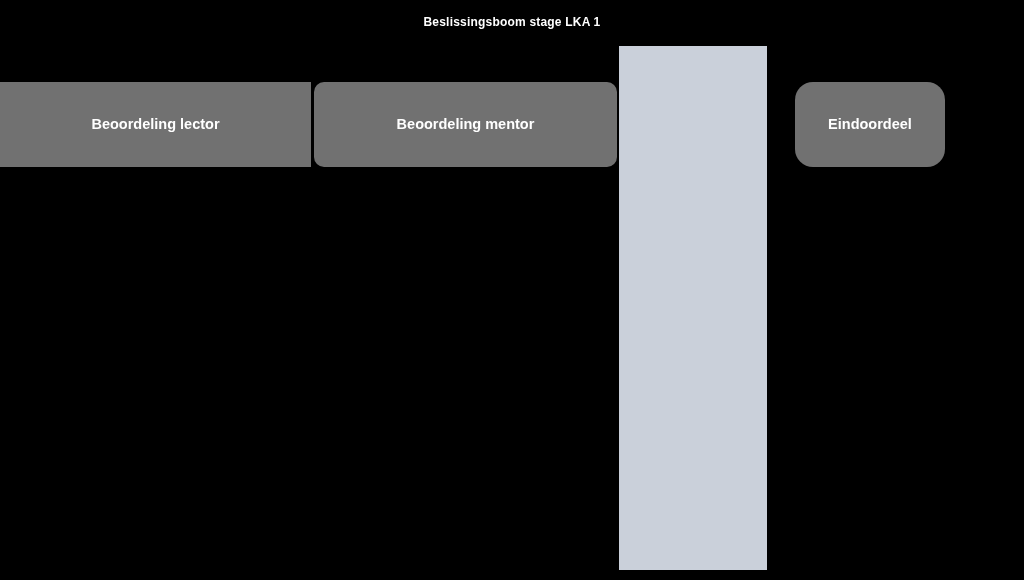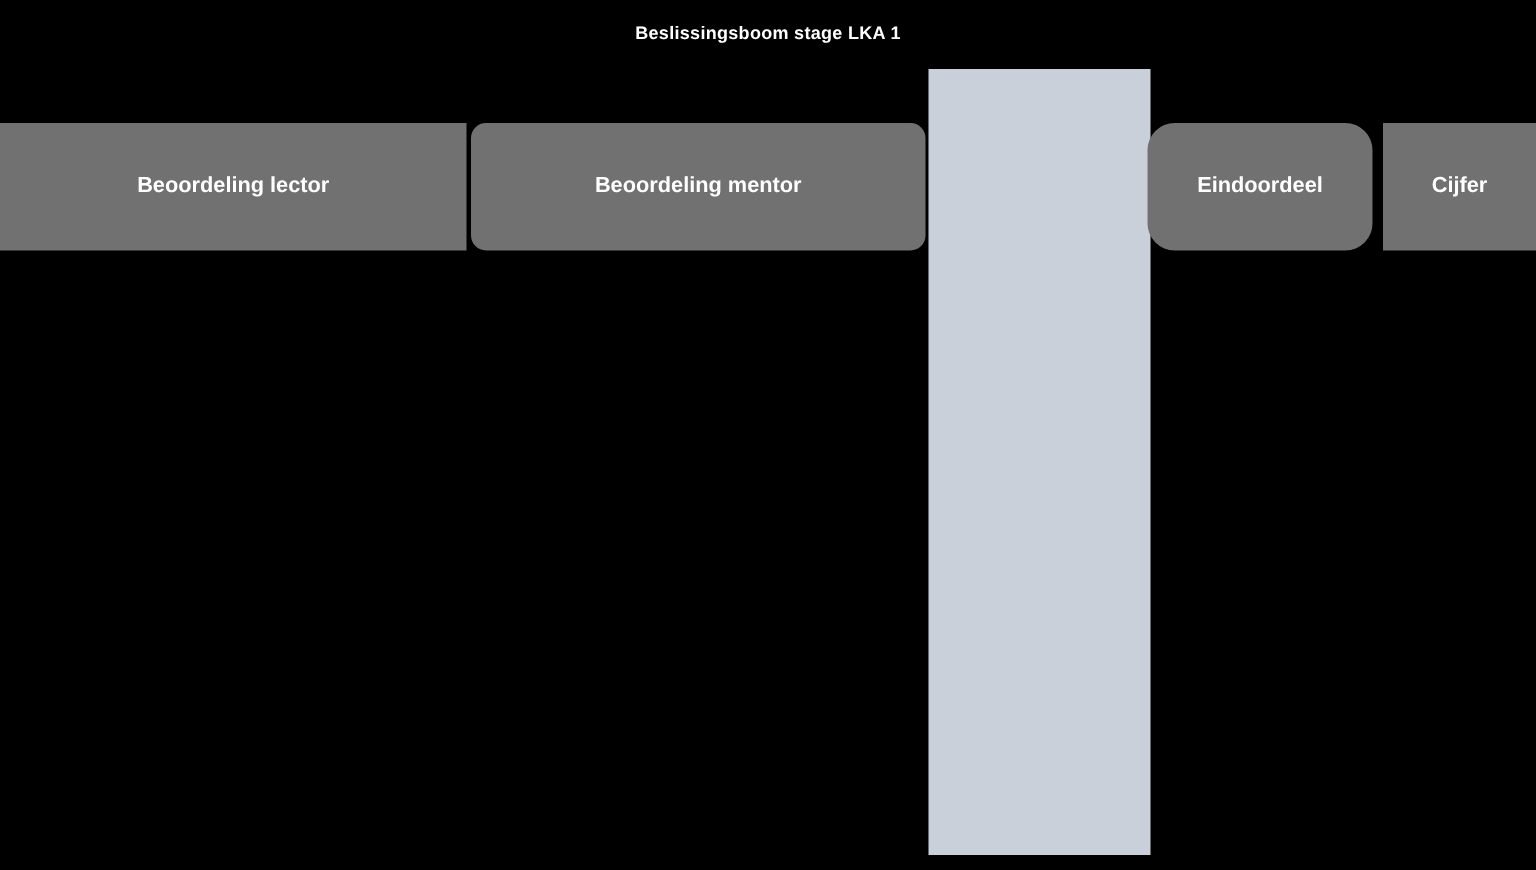--- a/index.html
+++ b/index.html
@@ -78,21 +78,21 @@
     font-size: 12.5px;
     font-weight: bold;
     line-height: 17px;
     color: #ffffff;
     margin-top: 11px;
     white-space: nowrap;
   }
 
   #cell-lector   { left: 0px;   width: 311px; }
   #cell-mentor   { left: 314px; width: 303px; border-radius: 10px; }
-  #cell-eindoordeel { left: 765px; width: 150px; border-radius: 18px; }
+  #cell-eindoordeel { left: 795px; width: 150px; border-radius: 18px; }
   #cell-cijfer   { left: 922px; width: 102px; }
 
   
   #body-canvas {
     position: absolute;
     left: 0;
     top: 131px;
     width: 1024px;
     height: 449px;
     background: transparent;
@@ -115,19 +115,16 @@
   </div>
 
   <div class="header-cell" id="cell-mentor">
     <span class="cell-title">Beoordeling mentor</span>
   </div>
 
   <div class="header-cell" id="cell-eindoordeel">
     <span class="cell-title">Eindoordeel</span>
   </div>
 
-  <div class="header-cell" id="cell-cijfer">
-    <span class="cell-title">Cijfer</span>
-  </div>
 
 </div>
 
 <div id="body-canvas"></div>
 
 </body></html>

